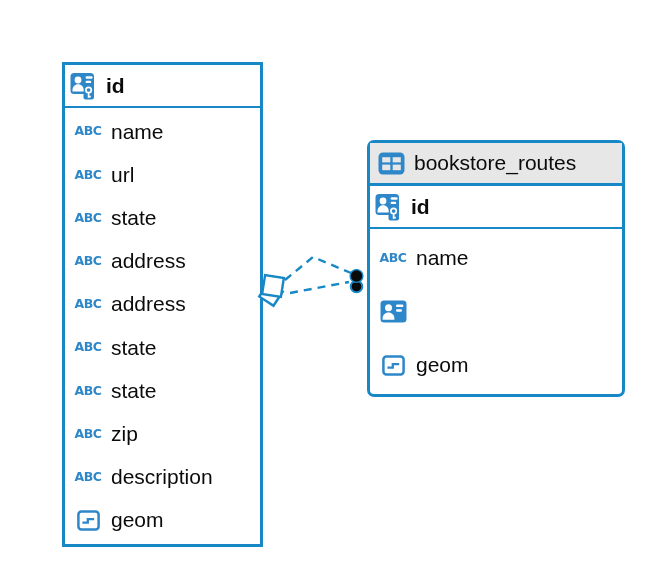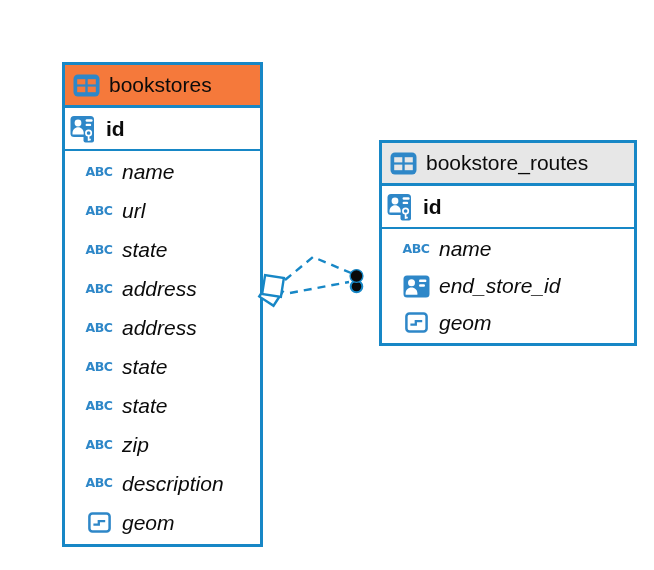--- a/index.html
+++ b/index.html
@@ -24,22 +24,22 @@
     display: flex;
     flex-direction: column;
     z-index: 1;
   }
   .entity-bookstores {
     left: 62px; top: 62px;
     width: 201px; height: 485px;
     --hbg: #F5793B;
   }
   .entity-bookstore-routes {
-    left: 379px; top: 140px;
-    width: 258px; height: 206px;
+    left: 367px; top: 140px;
+    width: 258px; height: 257px; border-radius: 7px;
     --hbg: #E7E7E7;
   }
   .entity-header {
     height: 40px;
     flex: 0 0 40px;
     background: var(--hbg);
     border-bottom: 3px solid #1787C6;
     display: flex;
     align-items: center;
     padding-left: 7px;
@@ -68,28 +68,27 @@
     flex: 1 1 auto;
     display: flex;
     flex-direction: column;
     justify-content: space-around;
     padding: 2px 0;
   }
   .col-row {
     flex: 1 1 auto;
     display: flex;
     align-items: center;
-    padding-left: 20px;
+    padding-left: 9px;
     gap: 9px;
   }
   .col-label {
     font-size: 21px;
     color: #0b0b0b;
     white-space: nowrap;
-    font-style: italic;
   }
   .icon-cell {
     flex: 0 0 28px;
     width: 28px;
     display: flex;
     justify-content: center;
     align-items: center;
   }
   .abc {
     font-family: "DejaVu Sans", sans-serif;
@@ -109,32 +108,20 @@
     z-index: 5;
     pointer-events: none;
   }
 </style>
 </head>
 <body>
 
 <div class="canvas">
 
   <div class="entity entity-bookstores">
-    <div class="entity-header">
-      <span class="icon-cell">
-        <svg width="27" height="23" viewBox="0 0 27 23">
-          <rect x="0.5" y="0.5" width="26" height="22" rx="4.5" fill="#2E87C8"></rect>
-          <rect x="4.2" y="5.2" width="8.1" height="5.2" fill="var(--hbg)"></rect>
-          <rect x="14.7" y="5.2" width="8.1" height="5.2" fill="var(--hbg)"></rect>
-          <rect x="4.2" y="12.6" width="8.1" height="5.6" fill="var(--hbg)"></rect>
-          <rect x="14.7" y="12.6" width="8.1" height="5.6" fill="var(--hbg)"></rect>
-        </svg>
-      </span>
-      <span class="entity-title">bookstores</span>
-    </div>
 
     <div class="pk-row">
       <span class="icon-cell">
         <svg width="28" height="28" viewBox="0 0 28 28">
           <rect x="0.5" y="1" width="23.5" height="21" rx="3.5" fill="#2E87C8"></rect>
           <rect x="13.5" y="14" width="10.5" height="13.5" rx="2" fill="#2E87C8"></rect>
           <circle cx="8" cy="8" r="3.4" fill="#ffffff"></circle>
           <path d="M2.5 19.5 v-1.6 c0-3.1 2.5-5.6 5.6-5.6 h0 c3.1 0 5.6 2.5 5.6 5.6 v1.6 z" fill="#ffffff"></path>
           <rect x="15.6" y="4.3" width="7" height="2.4" rx="1.2" fill="#ffffff"></rect>
           <rect x="15.6" y="8.7" width="5.6" height="2.4" rx="1.2" fill="#ffffff"></rect>
@@ -254,21 +241,20 @@
       <div class="col-row">
         <span class="icon-cell">
           <svg width="27" height="23" viewBox="0 0 27 23">
             <rect x="0.5" y="0.5" width="26" height="22" rx="3.5" fill="#2E87C8"></rect>
             <circle cx="8.5" cy="7.8" r="3.5" fill="#ffffff"></circle>
             <path d="M2.6 19.8 v-1.4 c0-3.2 2.6-5.8 5.8-5.8 h0.2 c3.2 0 5.8 2.6 5.8 5.8 v1.4 z" fill="#ffffff"></path>
             <rect x="16" y="4.6" width="7.4" height="2.5" rx="1.2" fill="#ffffff"></rect>
             <rect x="16" y="9.2" width="6" height="2.5" rx="1.2" fill="#ffffff"></rect>
           </svg>
         </span>
-        <span class="col-label">end_store_id</span>
       </div>
       <div class="col-row">
         <span class="icon-cell">
           <svg width="23" height="21" viewBox="0 0 23 21">
             <rect x="1.4" y="1.4" width="20.2" height="18.2" rx="3" fill="#ffffff" stroke="#2E87C8" stroke-width="2.5"></rect>
             <path d="M5.4 12.6 H10.8 V9.2 H17.2" fill="none" stroke="#2E87C8" stroke-width="2.3"></path>
           </svg>
         </span>
         <span class="col-label">geom</span>
       </div>

